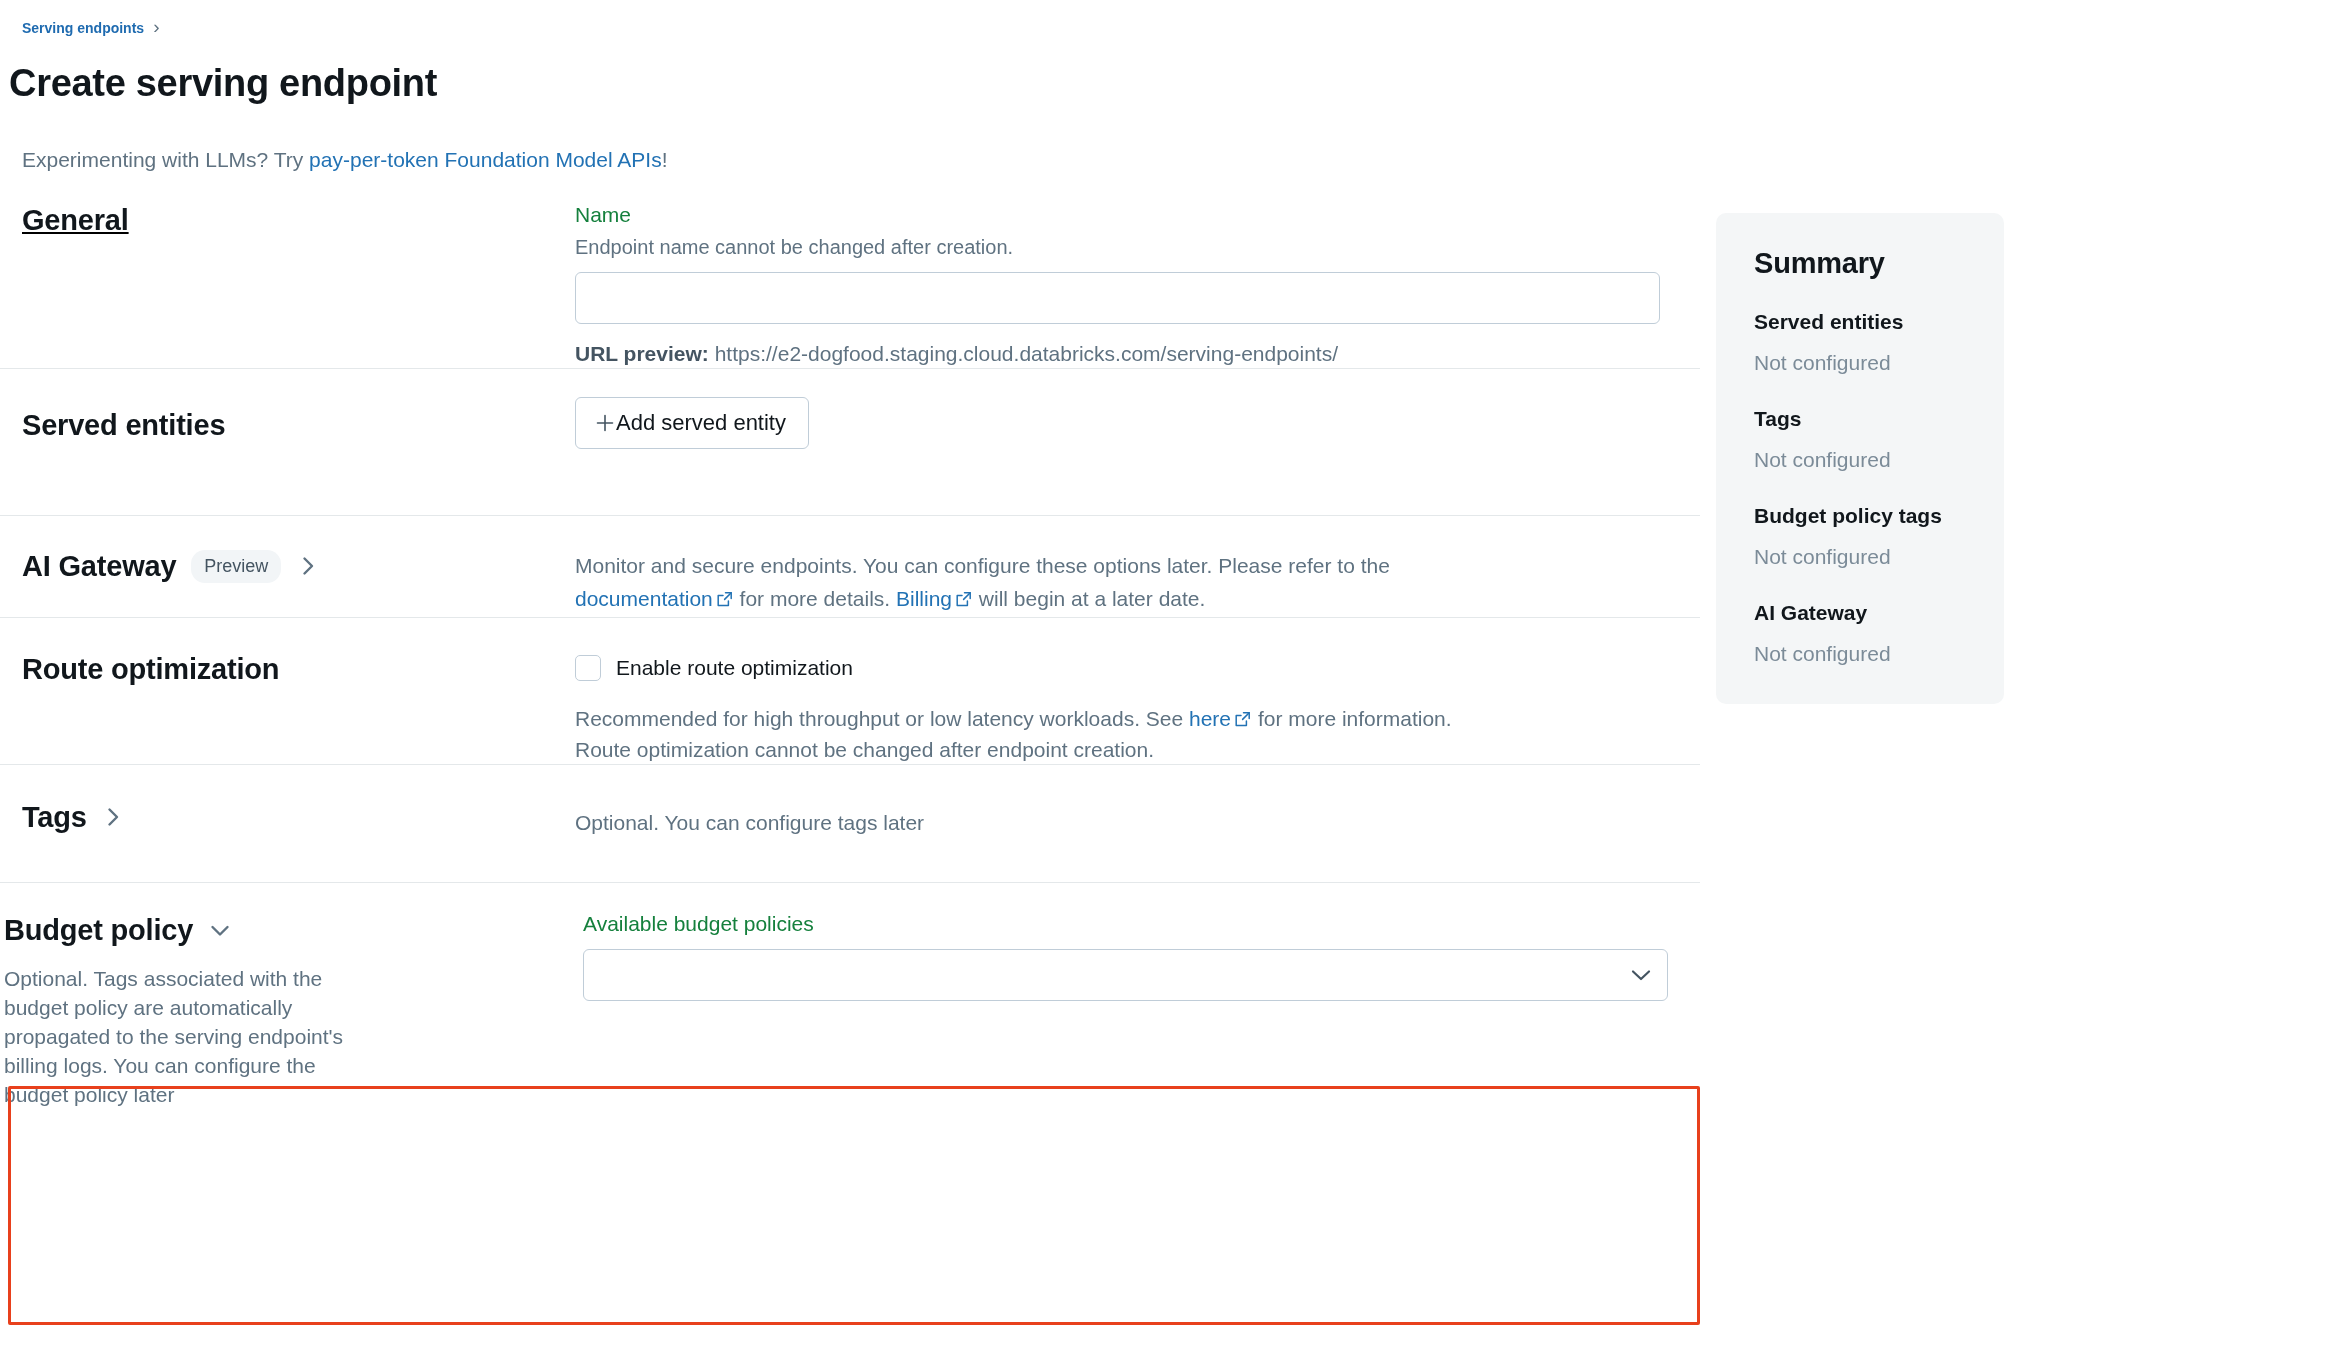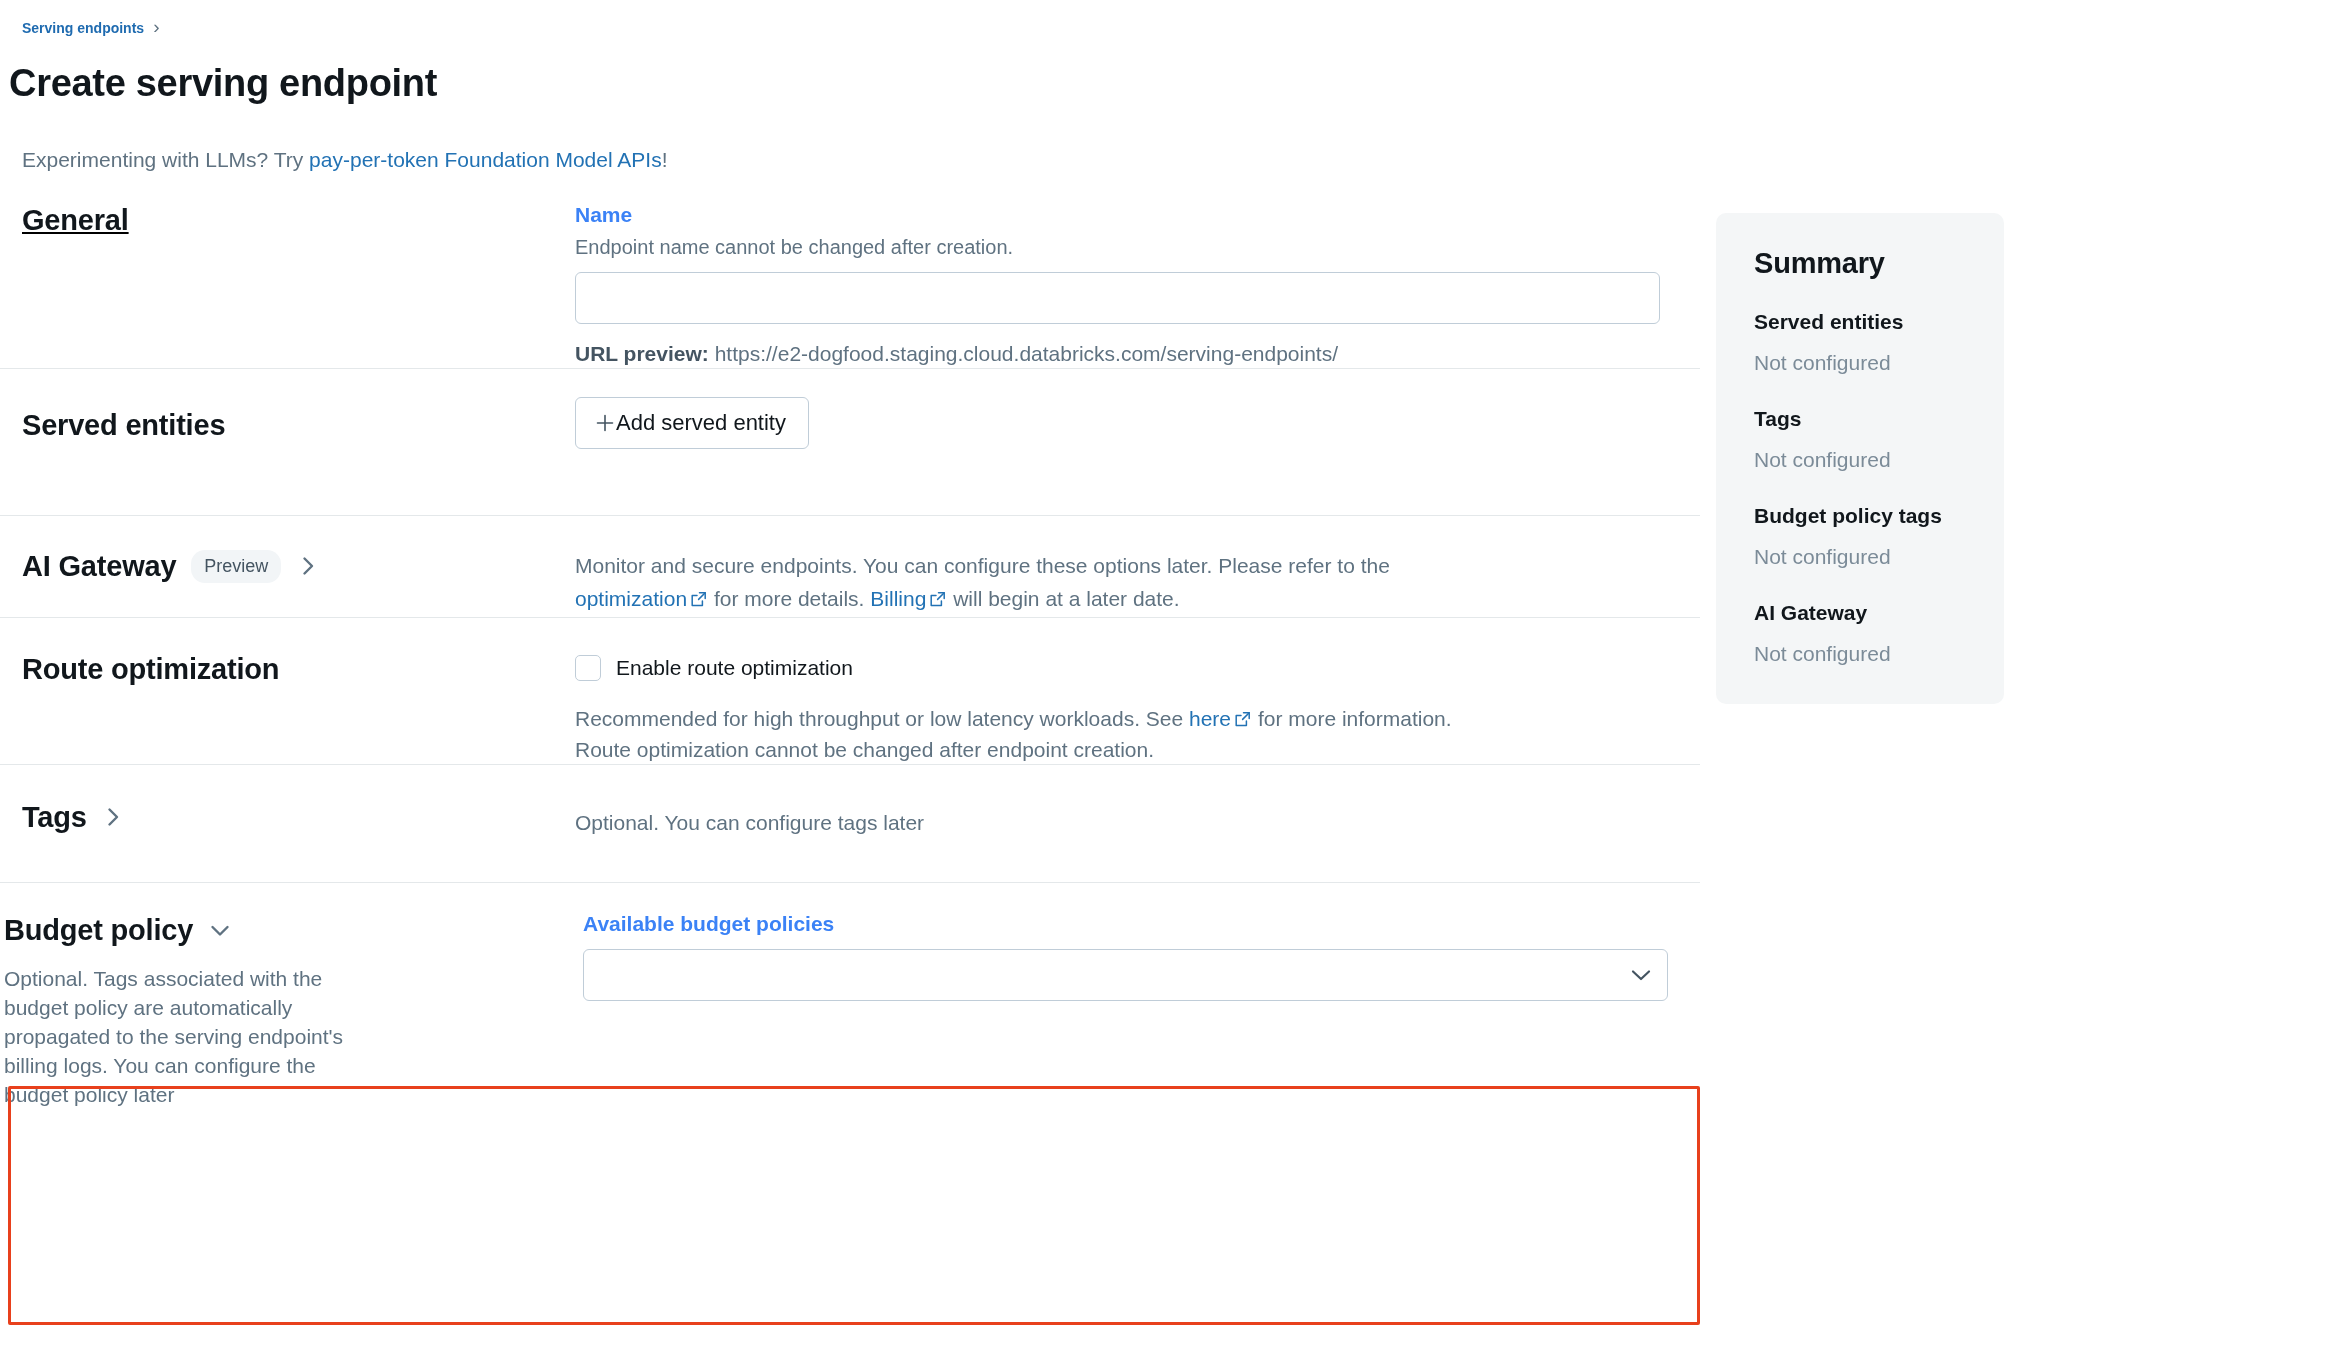--- a/index.html
+++ b/index.html
@@ -123,22 +123,22 @@
   }
   .chev svg { display: block; }
 
   
   .sec-general { min-height: 148px; padding-top: 1px; }
   .sec-general .section-left { padding-top: 1px; text-decoration: underline; }
 
   .field-label {
     font-size: 21px;
     line-height: 28px;
-    font-weight: bold;
-    color: #3b82f6;
+    font-weight: normal;
+    color: #15803d;
   }
   .field-help {
     font-size: 20px;
     line-height: 28px;
     color: #5f7281;
     margin-top: 4px;
   }
   .text-input {
     display: block;
     width: 1085px;
@@ -388,21 +388,21 @@
           <span>AI Gateway</span>
           <span class="badge-preview">Preview</span>
           <span class="chev">
             <svg width="13" height="20" viewBox="0 0 13 20">
                 <path d="M2.5 2.5 L10 10 L2.5 17.5" fill="none" stroke="#5f7281" stroke-width="2.4" stroke-linecap="round" stroke-linejoin="round"></path>
               </svg>
           </span>
         </div>
       </div>
       <div class="section-right">
-        <div class="body-text"><span>Monitor and secure endpoints. You can configure these options later. Please refer to the </span><a>optimization</a><span class="ext-icon"><svg width="17" height="17" viewBox="0 0 17 17">
+        <div class="body-text"><span>Monitor and secure endpoints. You can configure these options later. Please refer to the </span><a>documentation</a><span class="ext-icon"><svg width="17" height="17" viewBox="0 0 17 17">
                 <path d="M9.5 1.8 H15.2 V7.5" fill="none" stroke="#2272b4" stroke-width="1.5" stroke-linecap="round" stroke-linejoin="round"></path>
                 <path d="M15.2 1.8 L8.6 8.4" fill="none" stroke="#2272b4" stroke-width="1.5" stroke-linecap="round"></path>
                 <path d="M12.4 9.9 V14.6 H2.2 V4.4 H7" fill="none" stroke="#2272b4" stroke-width="1.5" stroke-linecap="round" stroke-linejoin="round"></path>
               </svg></span><span> for more details. </span><a>Billing</a><span class="ext-icon"><svg width="17" height="17" viewBox="0 0 17 17">
                 <path d="M9.5 1.8 H15.2 V7.5" fill="none" stroke="#2272b4" stroke-width="1.5" stroke-linecap="round" stroke-linejoin="round"></path>
                 <path d="M15.2 1.8 L8.6 8.4" fill="none" stroke="#2272b4" stroke-width="1.5" stroke-linecap="round"></path>
                 <path d="M12.4 9.9 V14.6 H2.2 V4.4 H7" fill="none" stroke="#2272b4" stroke-width="1.5" stroke-linecap="round" stroke-linejoin="round"></path>
               </svg></span><span> will begin at a later date.</span></div>
       </div>
     </div>

